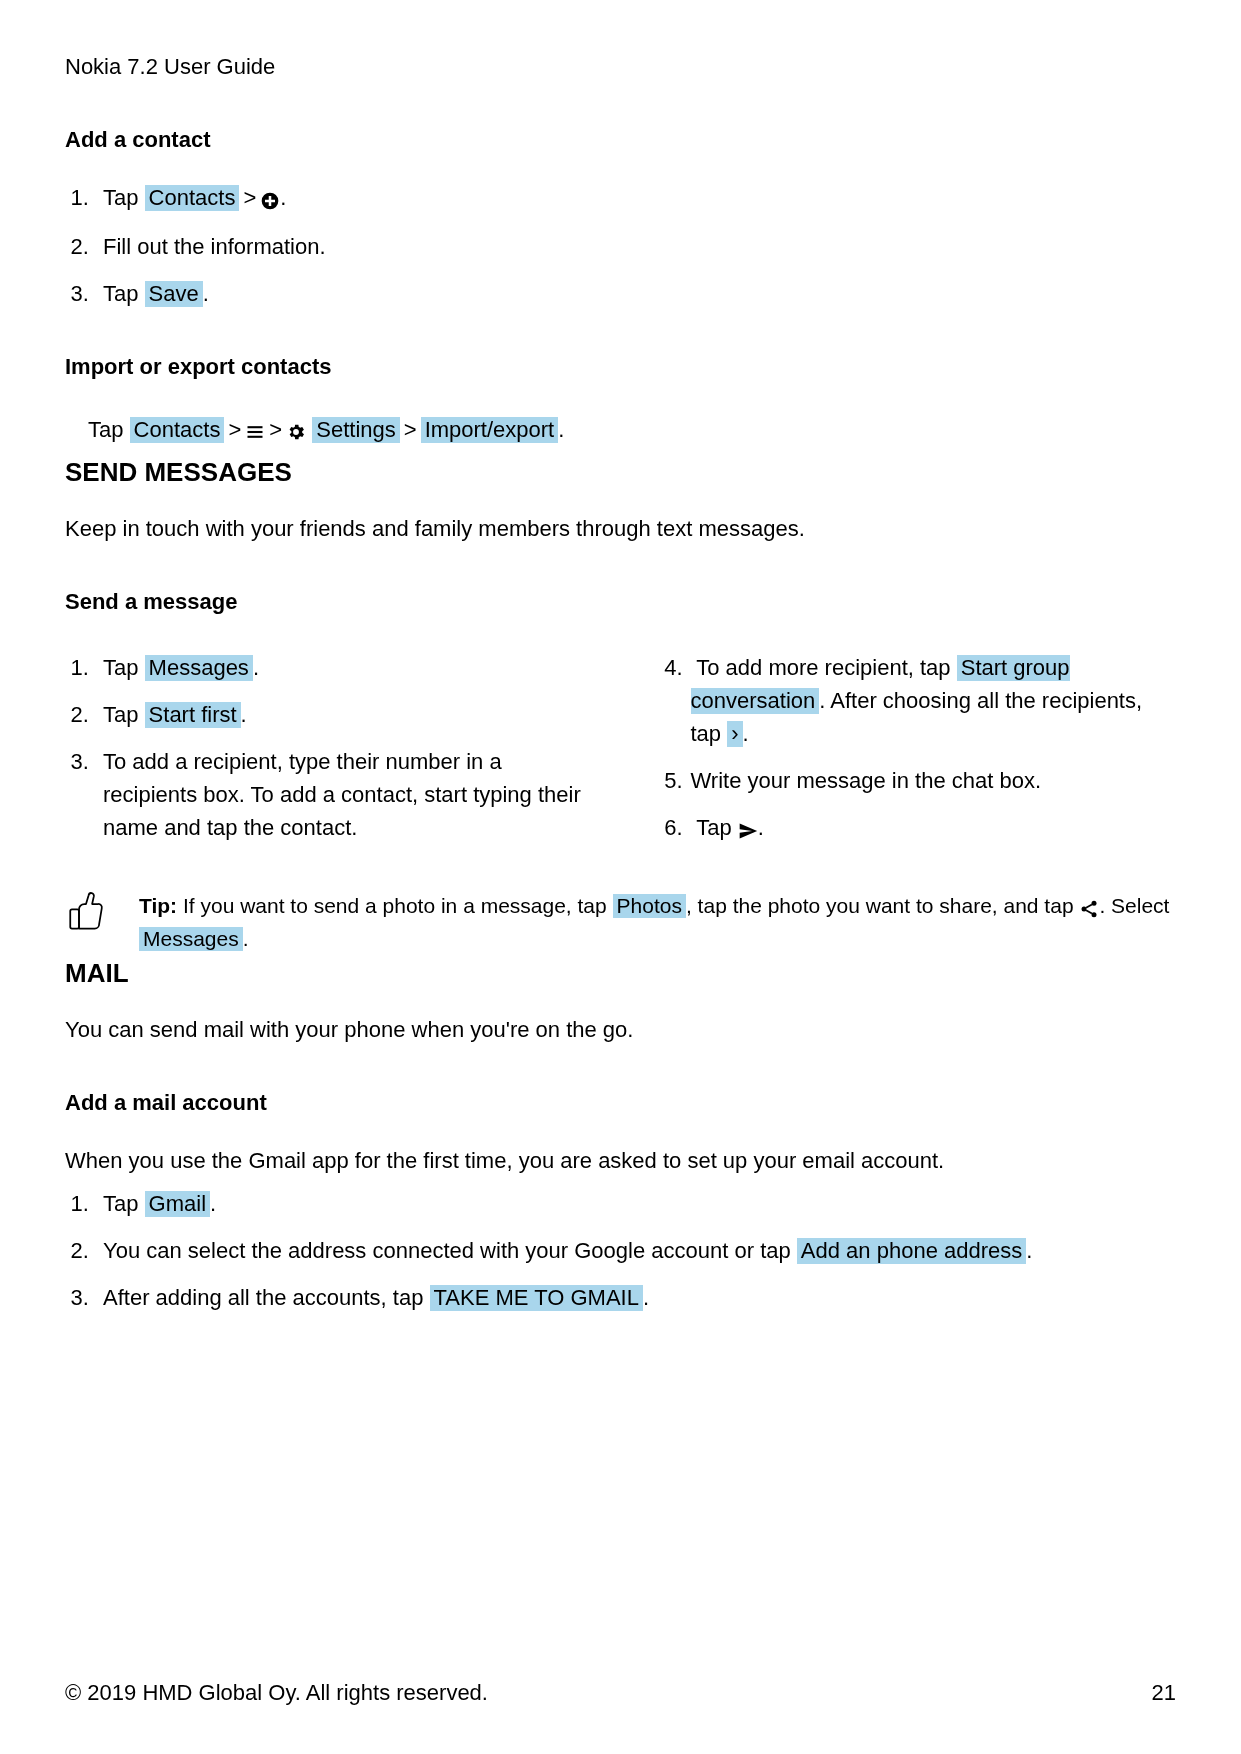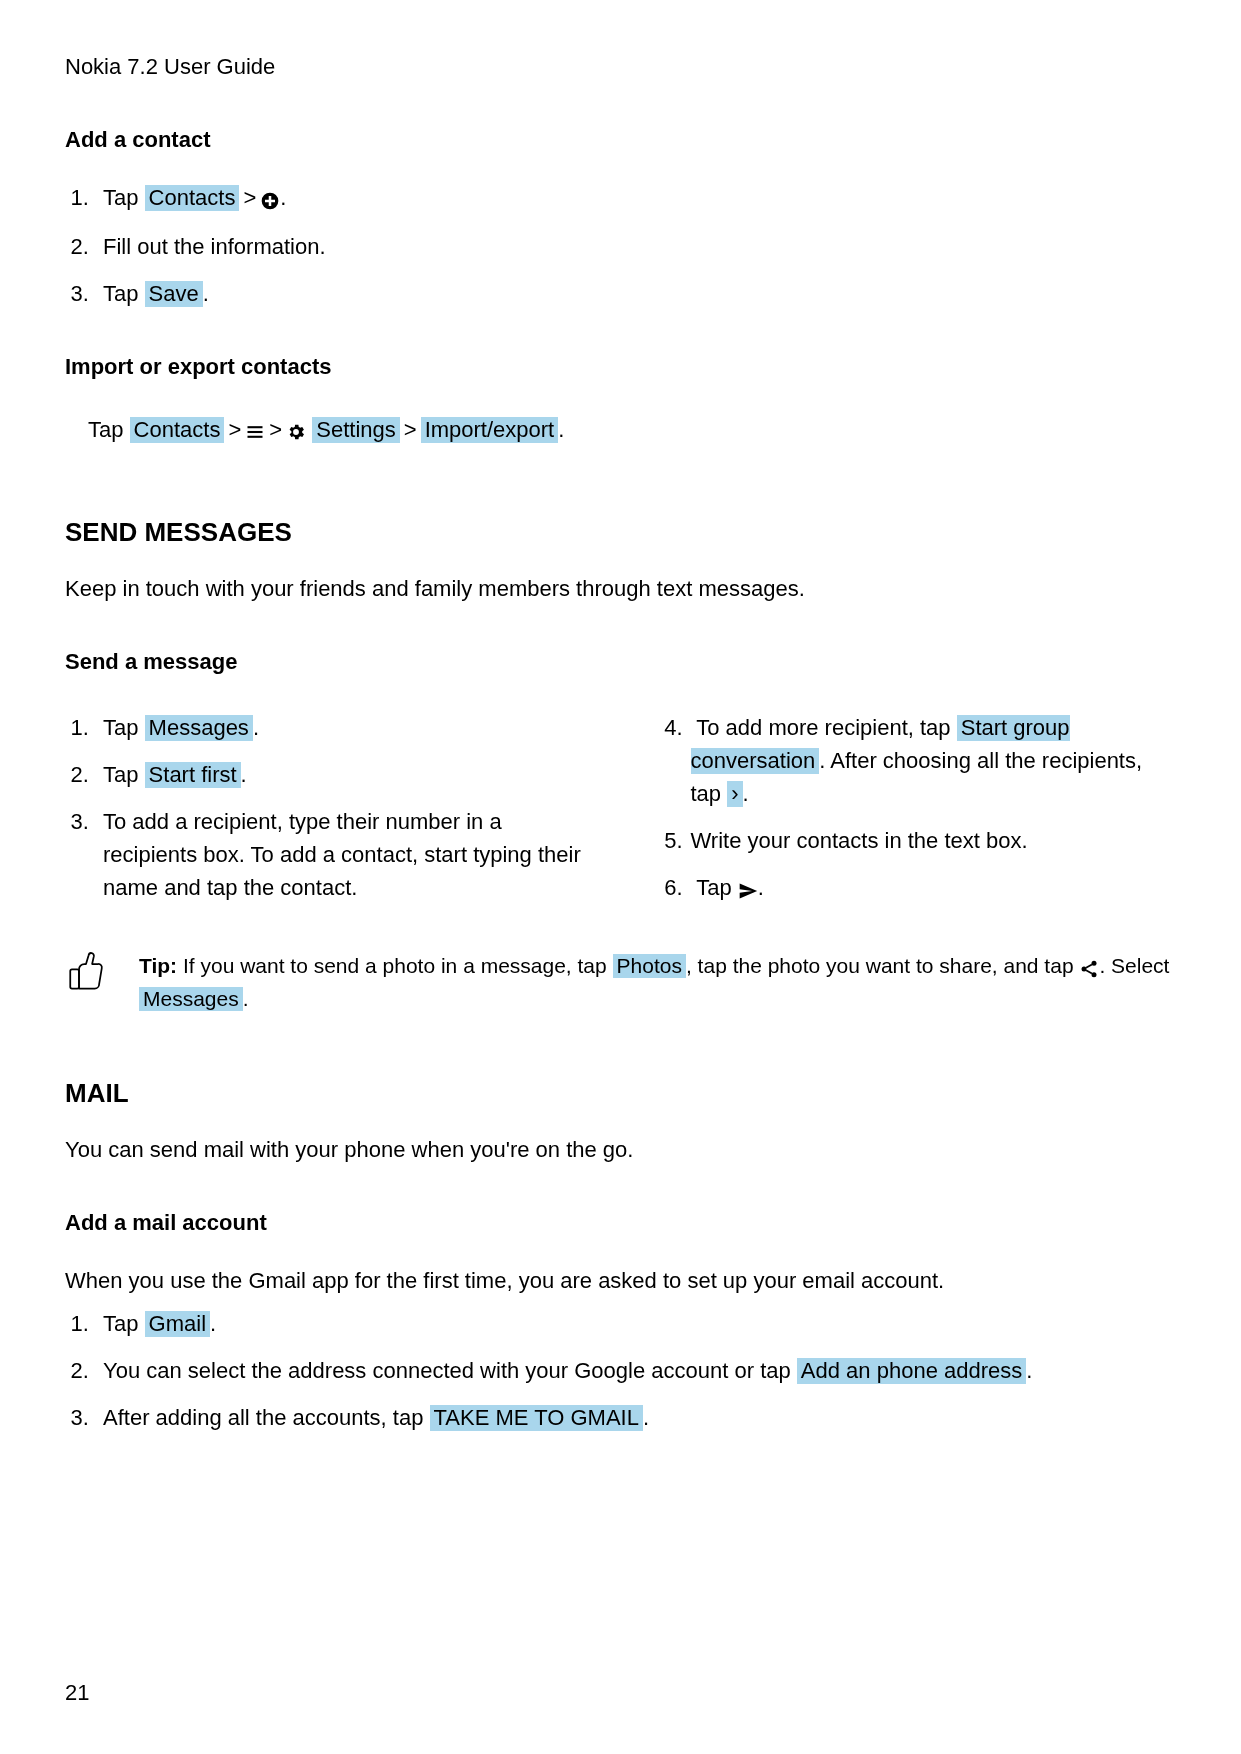--- a/index.html
+++ b/index.html
@@ -20,21 +20,20 @@
     }
     h3.sub {
       font-size: 22px;
       font-weight: bold;
       margin-top: 40px;
       margin-bottom: 25px;
     }
     h2.section {
       font-size: 26px;
       font-weight: bold;
-      margin-top: 60px;
       margin-bottom: 20px;
     }
     p.intro {
       margin-top: 10px;
       margin-bottom: 10px;
     }
     ol {
       list-style-position: outside;
       padding-left: 30px;
       margin-top: 8px;
@@ -144,21 +143,21 @@
     </li>
     <li>
       <span>Tap </span><span class="uibtn">Start first</span><span>.</span>
     </li>
     <li>To add a recipient, type their number in a recipients box. To add a contact, start typing their name and tap the contact.</li>
   </ol>
   <ol class="start4">
     <li>
       <span>To add more recipient, tap </span><span class="uibtn">Start group conversation</span><span>. After choosing all the recipients, tap </span><span class="uibtn">›</span><span>.</span>
     </li>
-    <li>Write your contacts in the text box.</li>
+    <li>Write your message in the chat box.</li>
     <li>
       <span>Tap </span><span class="icon"><svg class="inline-icon" viewBox="0 0 24 24">
             <path fill="#000" d="M2 21l21-9L2 3v7l15 2-15 2v7z"></path>
           </svg></span><span>.</span>
     </li>
   </ol>
 </div>
 
 <div class="tip-row">
   <span class="icon">
@@ -192,14 +191,15 @@
   </li>
   <li>
     <span>You can select the address connected with your Google account or tap </span><span class="uibtn">Add an phone address</span><span>.</span>
   </li>
   <li>
     <span>After adding all the accounts, tap </span><span class="uibtn">TAKE ME TO GMAIL</span><span>.</span>
   </li>
 </ol>
 
 <div class="footer">
+  <span>© 2019 HMD Global Oy. All rights reserved.</span>
   <span>21</span>
 </div>
 
 </body></html>

